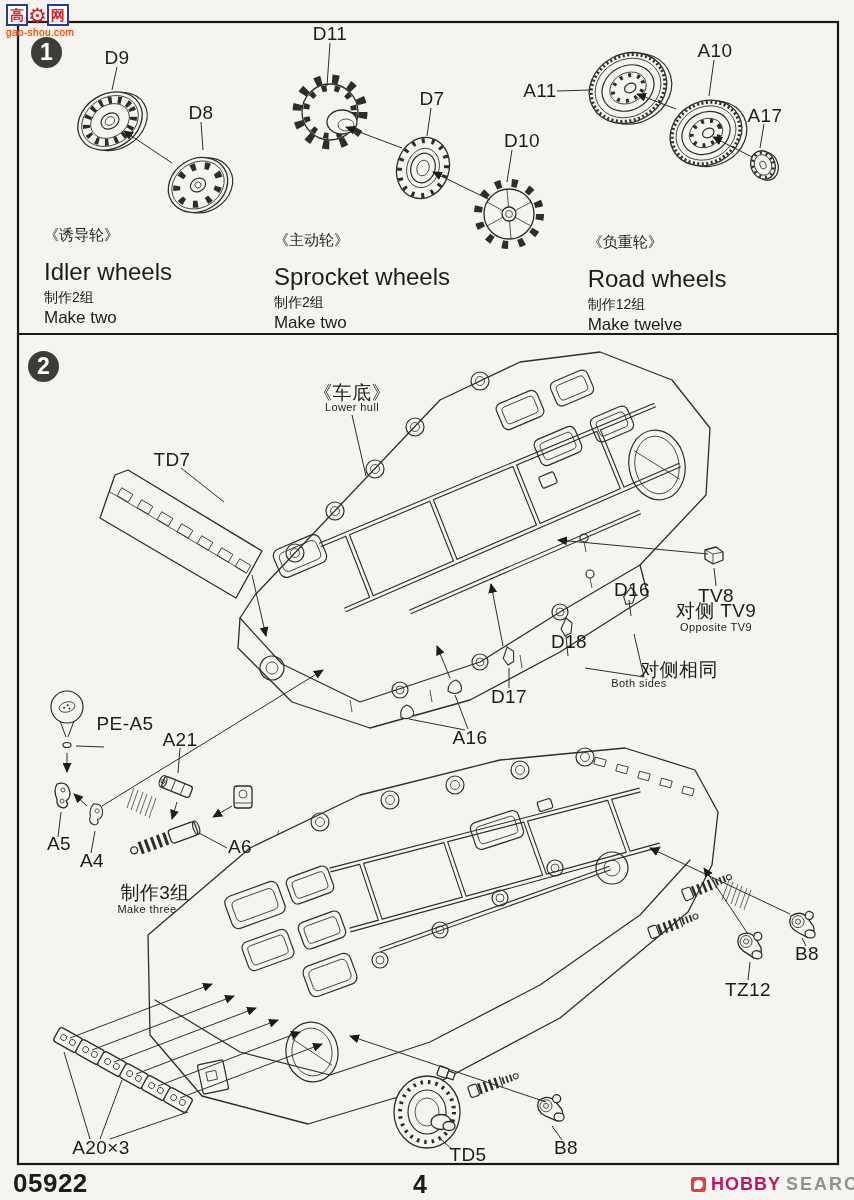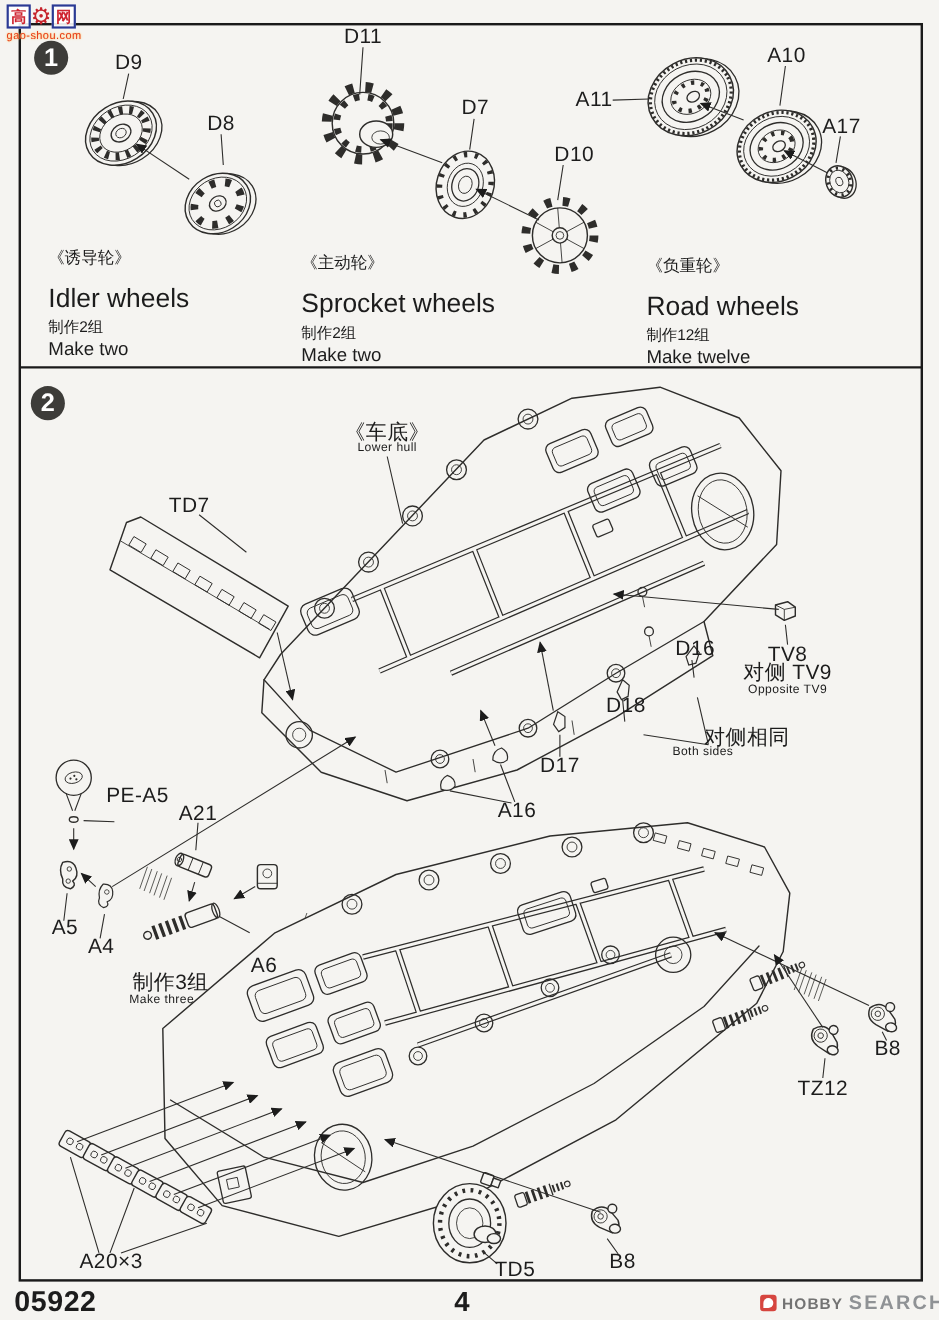--- a/index.html
+++ b/index.html
@@ -28,21 +28,21 @@
            color:#cf2430;font-weight:bold;font-size:14px;line-height:18px;text-align:center}
   .wm-gear{color:#c6242c;font-size:21px;line-height:21px;margin:0 -1px}
   .wm-domain{font-weight:normal;font-size:10px;color:#e63a1e;letter-spacing:.4px;
              text-shadow:0 0 2px #ffc76e,0 0 1px #ffc76e;margin-top:1px}
   .kit-no{position:absolute;left:13px;top:1168px;font-weight:bold;font-size:26px;letter-spacing:.5px}
   .page-no{position:absolute;left:420px;top:1170px;transform:translateX(-50%);font-weight:bold;font-size:25px}
   .hs{position:absolute;left:691px;top:1174px;display:flex;align-items:center;gap:5px}
   .hs-icon{width:15px;height:15px;border-radius:3px;background:#d6453f;position:relative}
   .hs-icon:after{content:"";position:absolute;left:3px;top:3px;width:9px;height:9px;
                  background:#fff;border-radius:50% 50% 50% 0}
-  .hs-hobby{font-weight:bold;font-size:14px;color:#737373;letter-spacing:1px}
+  .hs-hobby{font-weight:bold;font-size:18px;color:#be185d;letter-spacing:1px}
   .hs-search{font-weight:bold;font-size:18px;color:#8f9295;letter-spacing:2px}
 </style>
 </head>
 <body>
 
 <svg class="art" width="854" height="1200" viewBox="0 0 854 1200">
   <defs>
     <marker id="arw" markerWidth="11" markerHeight="9" refX="9" refY="4.5" orient="auto">
       <path d="M0,0 L10,4.5 L0,9 Z" fill="#1c1c1c"></path>
     </marker>
@@ -479,21 +479,21 @@
 <div class="lbl" style="left:632px;top:590px">D16</div>
 <div class="lbl" style="left:569px;top:642px">D18</div>
 <div class="lbl" style="left:509px;top:697px">D17</div>
 <div class="lbl" style="left:470px;top:738px">A16</div>
 <div class="lbl sm" style="left:679px;top:670px">对侧相同</div>
 <div class="lbl md" style="left:639px;top:683px">Both sides</div>
 <div class="lbl" style="left:125px;top:724px">PE-A5</div>
 <div class="lbl" style="left:180px;top:740px">A21</div>
 <div class="lbl" style="left:59px;top:844px">A5</div>
 <div class="lbl" style="left:92px;top:861px">A4</div>
-<div class="lbl" style="left:240px;top:879px">A6</div>
+<div class="lbl" style="left:240px;top:847px">A6</div>
 <div class="lbl sm" style="left:155px;top:893px">制作3组</div>
 <div class="lbl md" style="left:147px;top:909px">Make three</div>
 <div class="lbl" style="left:807px;top:954px">B8</div>
 <div class="lbl" style="left:748px;top:990px">TZ12</div>
 <div class="lbl" style="left:101px;top:1148px">A20×3</div>
 <div class="lbl" style="left:468px;top:1155px">TD5</div>
 <div class="lbl" style="left:566px;top:1148px">B8</div>
 
 <div class="kit-no">05922</div>
 <div class="page-no">4</div>

